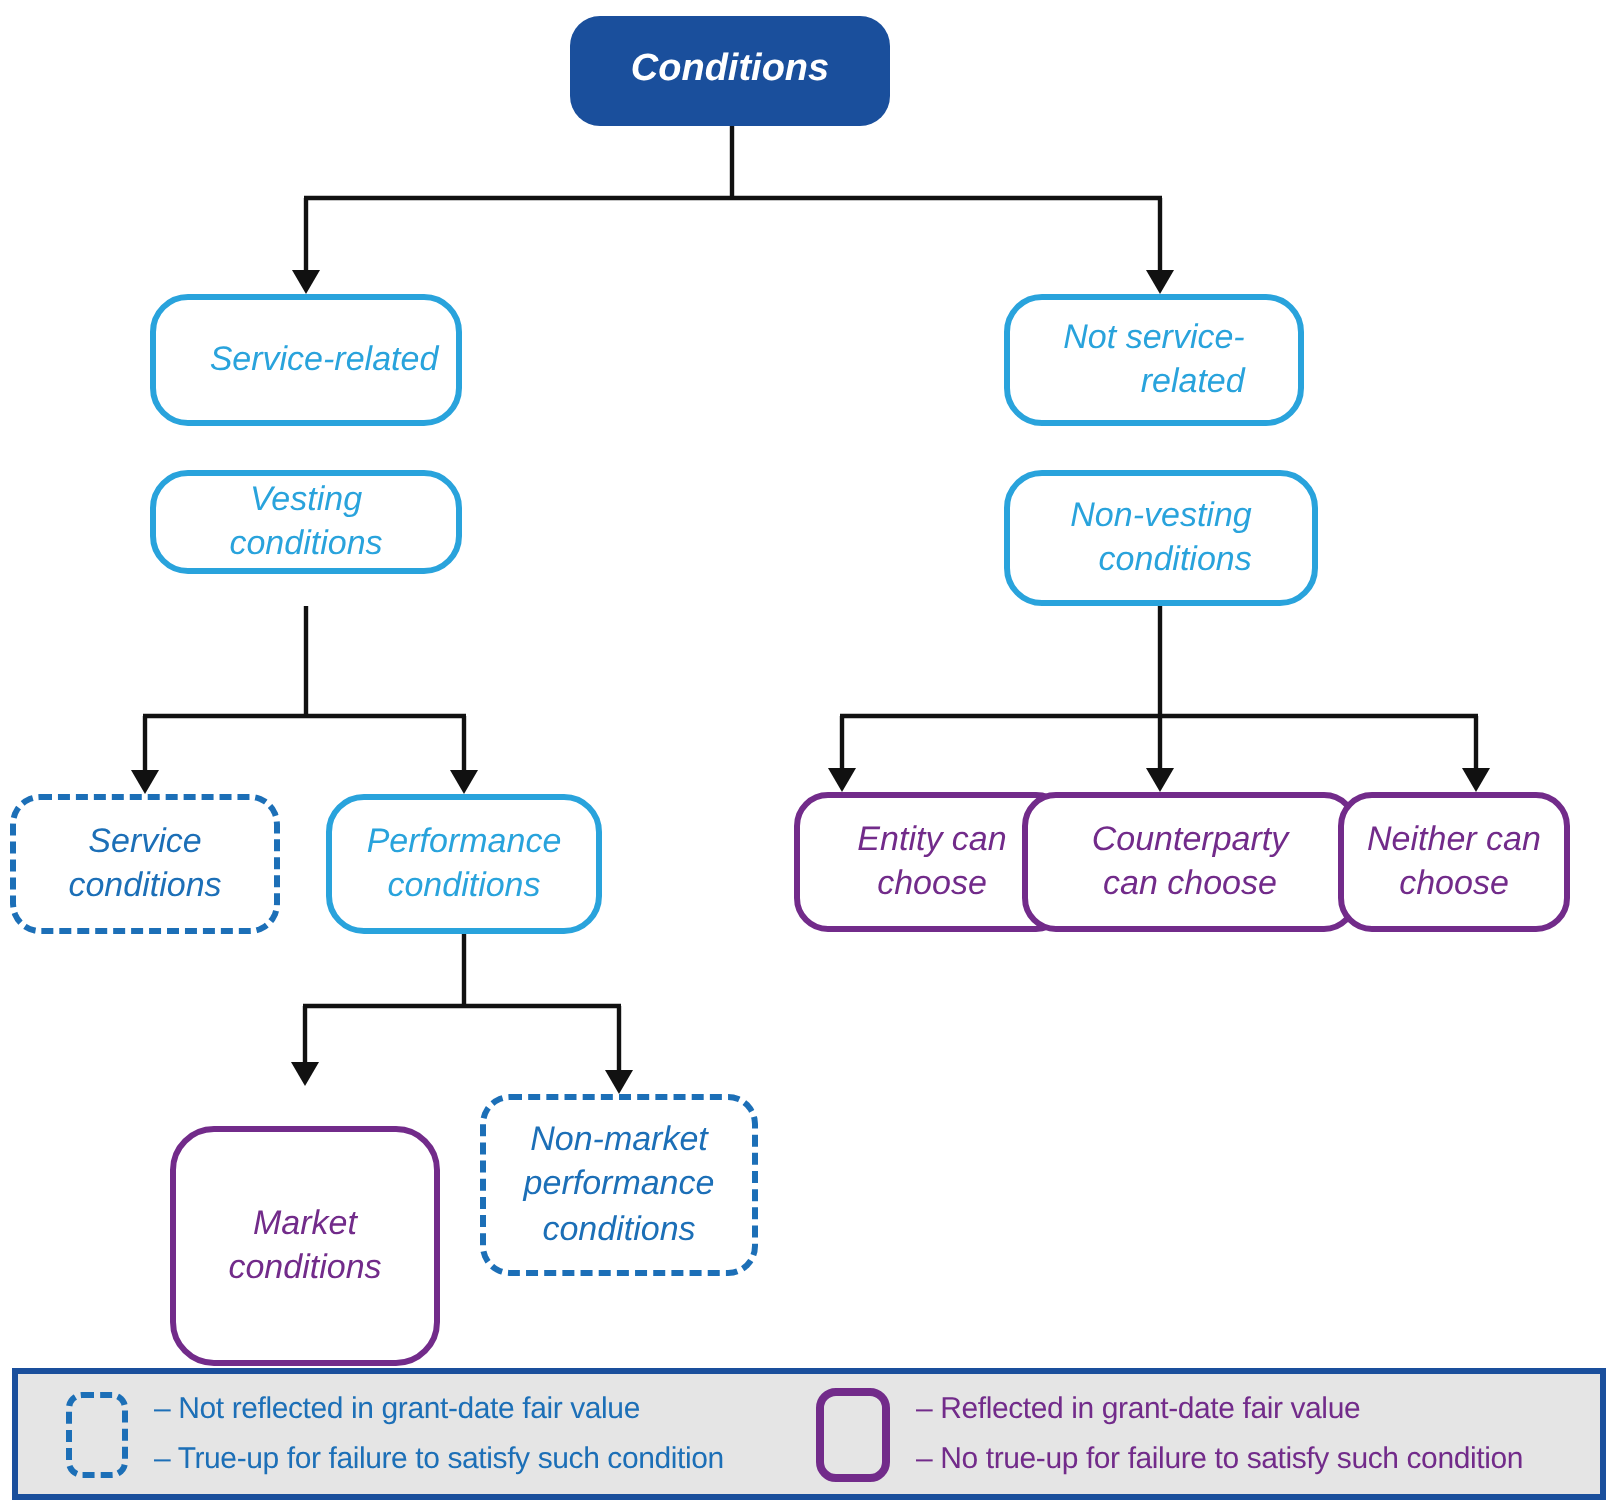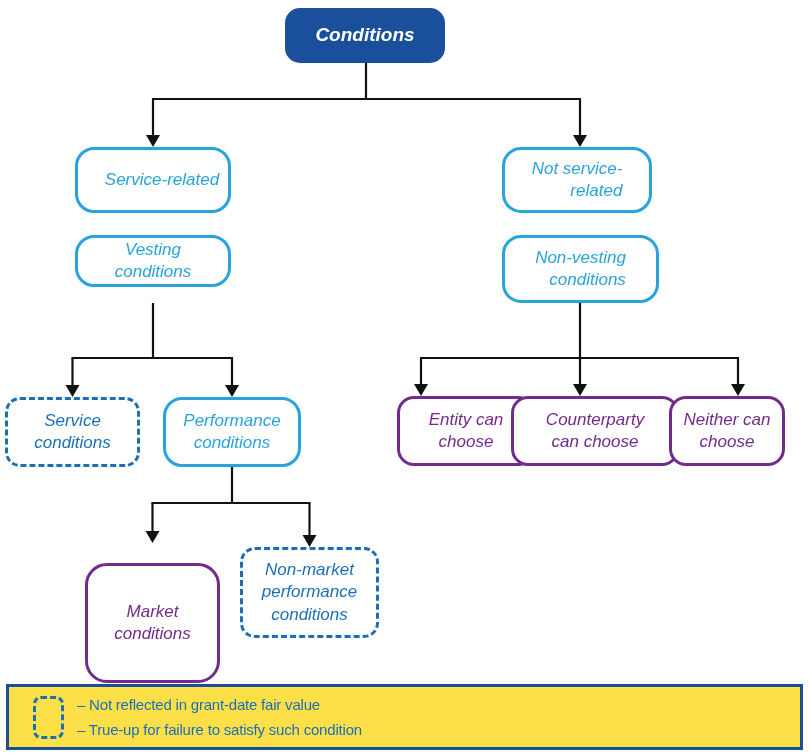--- a/index.html
+++ b/index.html
@@ -25,21 +25,21 @@
     background:var(--dark-blue);color:#ffffff;font-weight:bold;
     font-size:19px;border:none;border-radius:15px;
   }
   .lightblue{border:3.5px solid var(--light-blue);color:var(--light-blue);border-radius:19px;}
   .dashedblue{border:3px dashed var(--mid-blue);color:var(--mid-blue);border-radius:15px;}
   .purplebox{border:3.5px solid var(--purple);color:var(--purple);border-radius:17px;}
   .bigradius{border-radius:22px;}
 
   .legend{
     position:absolute;left:6px;top:684px;width:797px;height:66px;z-index:2;
-    box-sizing:border-box;border:3px solid var(--dark-blue);background:#fde047;
+    box-sizing:border-box;border:3px solid var(--dark-blue);background:#e5e5e5;
   }
   .legend-item{position:absolute;top:0;height:100%;display:flex;align-items:center;}
   .legend-item.li-left{left:24px;}
   .legend-item.li-right{left:399px;}
   .swatch{display:inline-block;box-sizing:border-box;flex:0 0 auto;}
   .swatch-dashed{width:31px;height:43px;border:3px dashed var(--mid-blue);border-radius:8px;}
   .swatch-solid{width:37px;height:47px;border:4px solid var(--purple);border-radius:10px;}
   .legend-lines{margin-left:13px;font-size:15px;line-height:25px;letter-spacing:-0.2px;white-space:nowrap;}
   .legend-lines.txt-blue{color:var(--mid-blue);}
   .legend-lines.txt-purple{color:var(--purple);}
@@ -118,15 +118,22 @@
 conditions</div>
 
   <div class="legend">
     <div class="legend-item li-left">
       <span class="swatch swatch-dashed"></span>
       <div class="legend-lines txt-blue">
         <div>– Not reflected in grant-date fair value</div>
         <div>– True-up for failure to satisfy such condition</div>
       </div>
     </div>
+    <div class="legend-item li-right">
+      <span class="swatch swatch-solid"></span>
+      <div class="legend-lines txt-purple">
+        <div>– Reflected in grant-date fair value</div>
+        <div>– No true-up for failure to satisfy such condition</div>
+      </div>
+    </div>
   </div>
 
 </div>
 
 </body></html>

